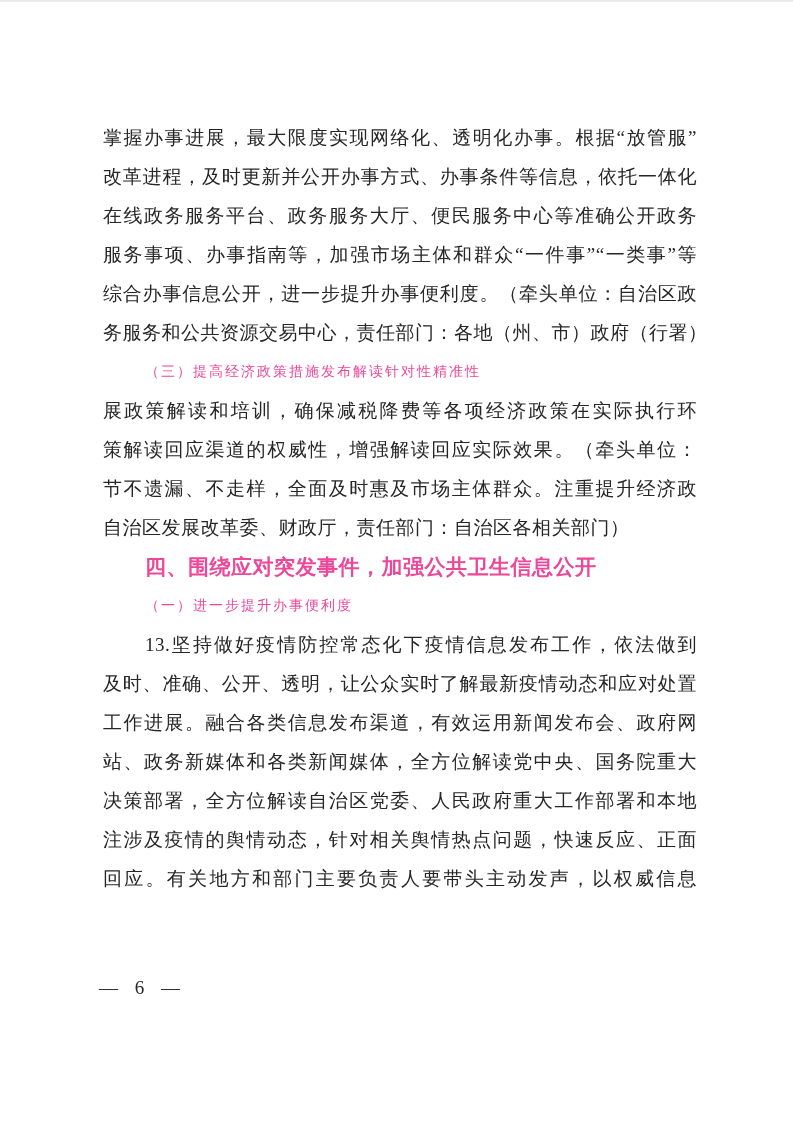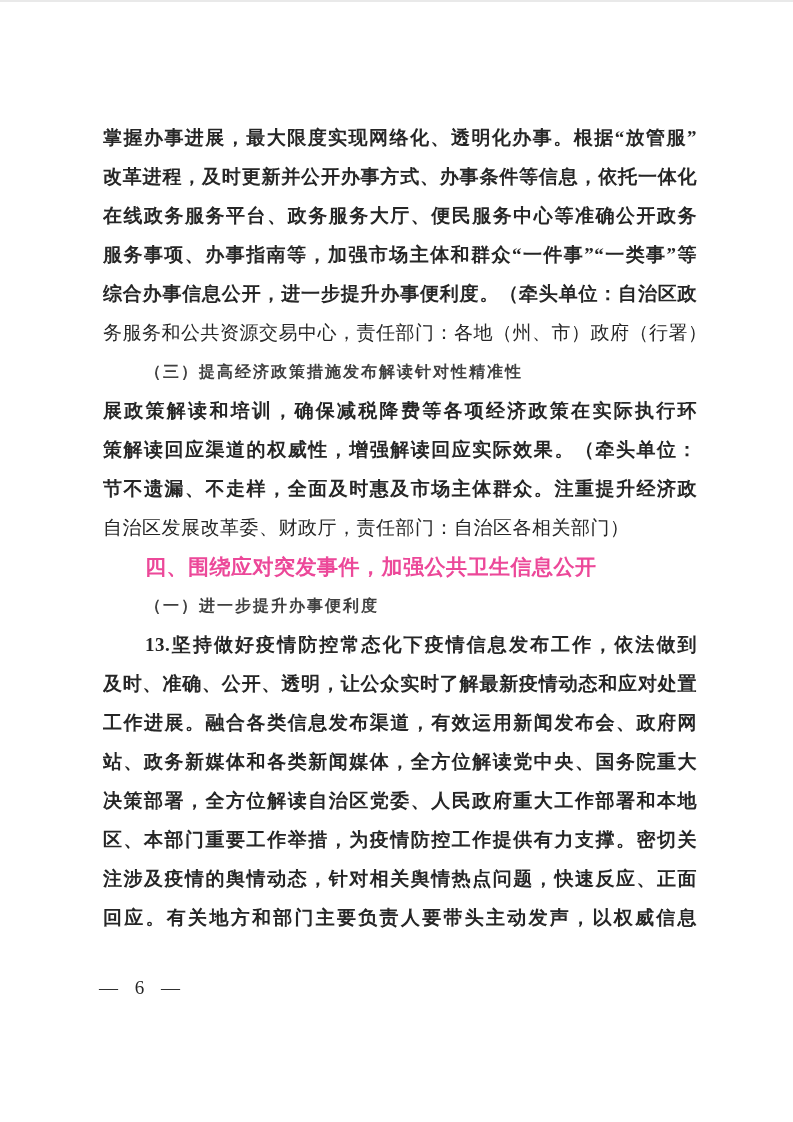--- a/index.html
+++ b/index.html
@@ -34,34 +34,32 @@
     height: 39px;
     line-height: 39px;
     font-size: 19px;
     letter-spacing: 0.5px;
     overflow: hidden;
     text-align: left;
   }
   .fill {
     text-align: justify;
     text-align-last: justify;
-    font-weight: bold;
   }
   .indent {
     text-indent: 42px;
   }
   .end {
     white-space: nowrap;
   }
   .kai {
-    font-size: 16px;
+    font-size: 14px;
     letter-spacing: 2px;
-    color: #404040;
+    color: #ec4899;
     white-space: nowrap;
-    font-weight: bold;
   }
   .hei {
     font-family: "Liberation Sans", "DejaVu Sans", sans-serif;
     font-weight: 700;
     font-size: 21px;
     letter-spacing: 0.5px;
     color: #ec4899;
     white-space: nowrap;
   }
   .footer {
@@ -94,21 +92,20 @@
     <div class="line fill">策解读回应渠道的权威性，增强解读回应实际效果。（牵头单位：</div>
     <div class="line fill">节不遗漏、不走样，全面及时惠及市场主体群众。注重提升经济政</div>
     <div class="line end">自治区发展改革委、财政厅，责任部门：自治区各相关部门）</div>
     <div class="line hei indent">四、围绕应对突发事件，加强公共卫生信息公开</div>
     <div class="line kai indent">（一）进一步提升办事便利度</div>
     <div class="line fill indent">13.坚持做好疫情防控常态化下疫情信息发布工作，依法做到</div>
     <div class="line fill">及时、准确、公开、透明，让公众实时了解最新疫情动态和应对处置</div>
     <div class="line fill">工作进展。融合各类信息发布渠道，有效运用新闻发布会、政府网</div>
     <div class="line fill">站、政务新媒体和各类新闻媒体，全方位解读党中央、国务院重大</div>
     <div class="line fill">决策部署，全方位解读自治区党委、人民政府重大工作部署和本地</div>
-    <div class="line fill">区、本部门重要工作举措，为疫情防控工作提供有力支撑。密切关</div>
     <div class="line fill">注涉及疫情的舆情动态，针对相关舆情热点问题，快速反应、正面</div>
     <div class="line fill">回应。有关地方和部门主要负责人要带头主动发声，以权威信息</div>
   </div>
 
   <div class="footer">
     <span>— 6 —</span>
   </div>
 </div>
 
 </body></html>

